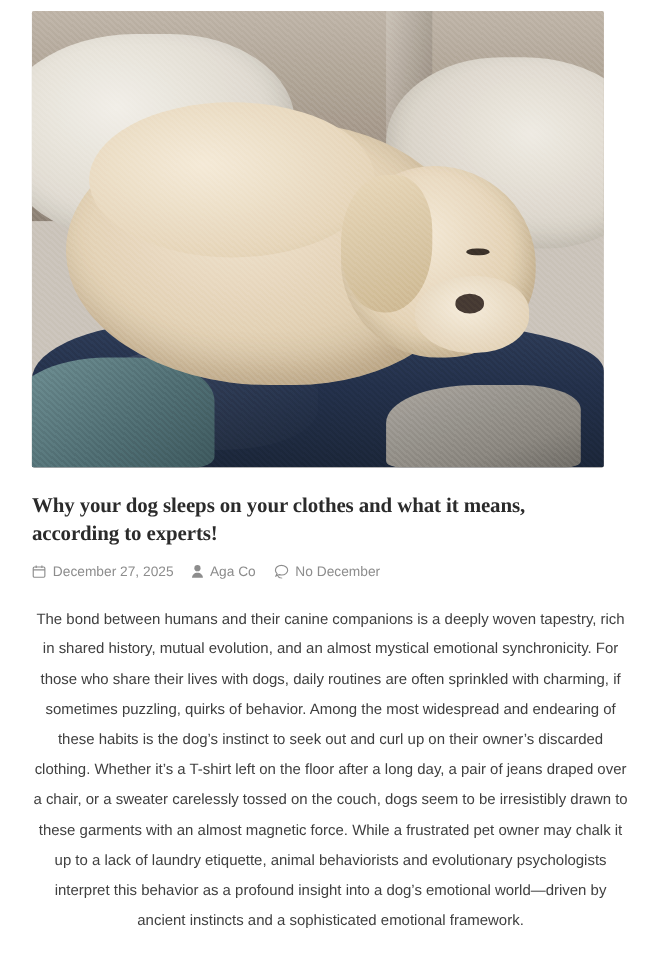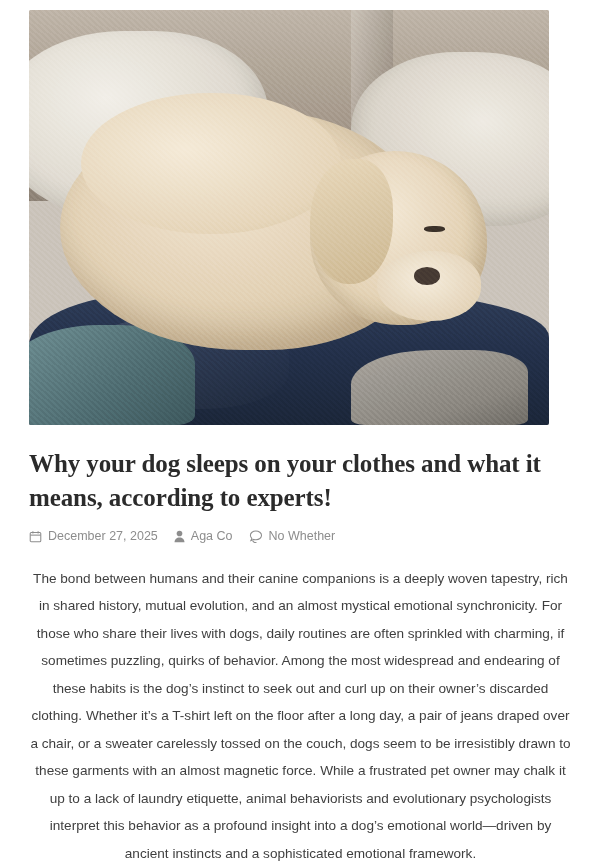--- a/index.html
+++ b/index.html
@@ -106,21 +106,21 @@
   .ph-grain {
     position: absolute; inset: 0;
     background:
       repeating-linear-gradient(42deg, rgba(255,255,255,0.045) 0 2px, rgba(0,0,0,0.035) 2px 4px);
     mix-blend-mode: overlay;
   }
 
   .post-title {
     font-family: "Liberation Serif", serif;
     font-weight: 700;
-    font-size: 25px;
+    font-size: 19px;
     line-height: 1.36;
     color: #2b2b2b;
     margin: 22px 0 0 0;
     letter-spacing: -0.1px;
     max-width: 530px;
   }
   .post-meta {
     display: flex;
     align-items: center;
     gap: 16px;
@@ -194,21 +194,21 @@
       <span>Aga Co</span>
     </span>
 
     <span class="meta-item">
       <span>
         <svg width="14" height="13" viewBox="0 0 17 16" fill="none" stroke="#8d8d8d" stroke-width="1.3">
           <path d="M15.3 6.6c0 3-3 5.4-6.7 5.4-0.9 0-1.8-0.1-2.6-0.4L2.2 13l1.2-2.6C2.3 9.4 1.6 8.1 1.6 6.6c0-3 3-5.4 6.7-5.4s7 2.4 7 5.4z"></path>
           <path d="M4.4 13.3c0.7 1.4 2.6 2.4 4.8 2.4"></path>
         </svg>
       </span>
-      <span>No Whether</span>
+      <span>No December</span>
     </span>
 
   </div>
 
   <div class="post-body">
     <p>The bond between humans and their canine companions is a deeply woven tapestry, rich in shared history, mutual evolution, and an almost mystical emotional synchronicity. For those who share their lives with dogs, daily routines are often sprinkled with charming, if sometimes puzzling, quirks of behavior. Among the most widespread and endearing of these habits is the dog’s instinct to seek out and curl up on their owner’s discarded clothing. Whether it’s a T-shirt left on the floor after a long day, a pair of jeans draped over a chair, or a sweater carelessly tossed on the couch, dogs seem to be irresistibly drawn to these garments with an almost magnetic force. While a frustrated pet owner may chalk it up to a lack of laundry etiquette, animal behaviorists and evolutionary psychologists interpret this behavior as a profound insight into a dog’s emotional world—driven by ancient instincts and a sophisticated emotional framework.</p>
   </div>
 
 </article>
 

